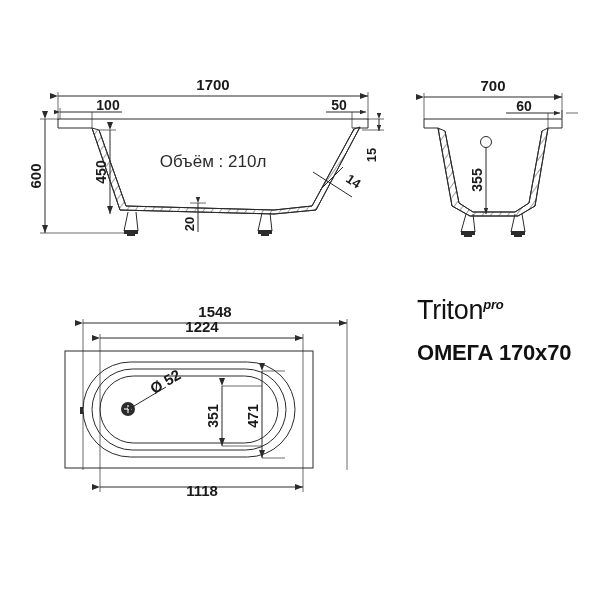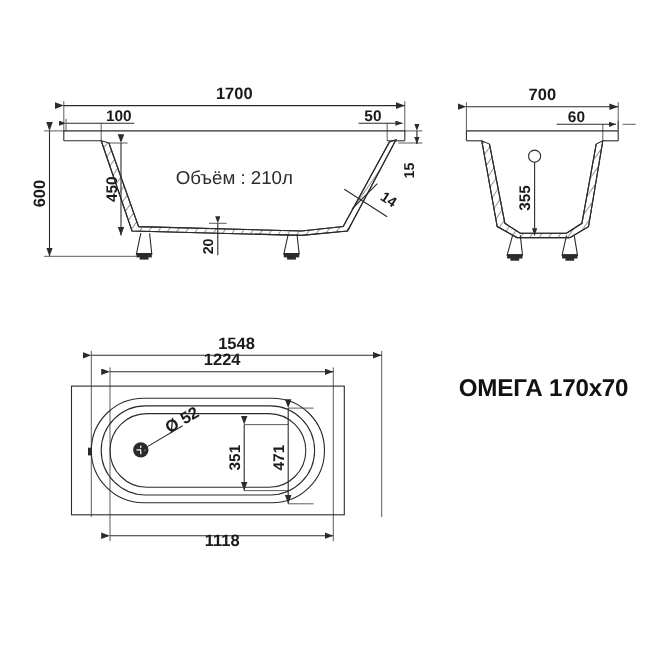--- a/index.html
+++ b/index.html
@@ -182,16 +182,17 @@
     </g>
 
     <text class="dimtxt" x="215" y="317" font-size="15" text-anchor="middle">1548</text>
     <text class="dimtxt" x="202" y="332" font-size="15" text-anchor="middle">1224</text>
     <text class="dimtxt" x="202" y="496" font-size="15" text-anchor="middle">1118</text>
     <text class="dimtxt" x="218" y="416" font-size="14" text-anchor="middle" transform="rotate(-90 218 416)">351</text>
     <text class="dimtxt" x="258" y="416" font-size="14" text-anchor="middle" transform="rotate(-90 258 416)">471</text>
     <text class="dimtxt" x="168" y="386" font-size="15" text-anchor="middle" transform="rotate(-30 168 386)">Ø 52</text>
   </svg>
 
+  <div class="brand" id="brand-top"><span>Triton</span><span id="brand-sup">pro</span></div>
 
   <div class="brand" id="brand-bottom"><span id="brand-model">ОМЕГА</span> <span id="brand-size">170x70</span></div>
 
 </div>
 
 </body></html>

